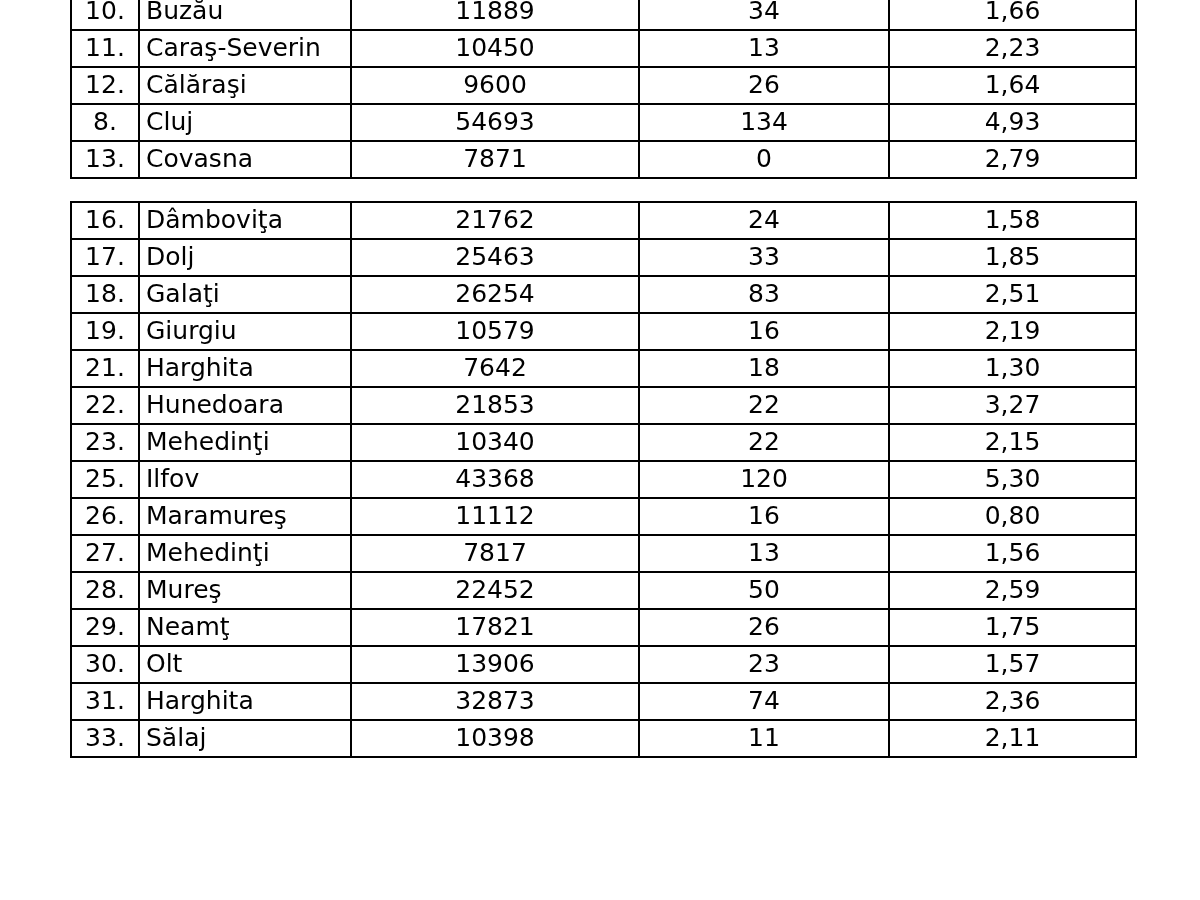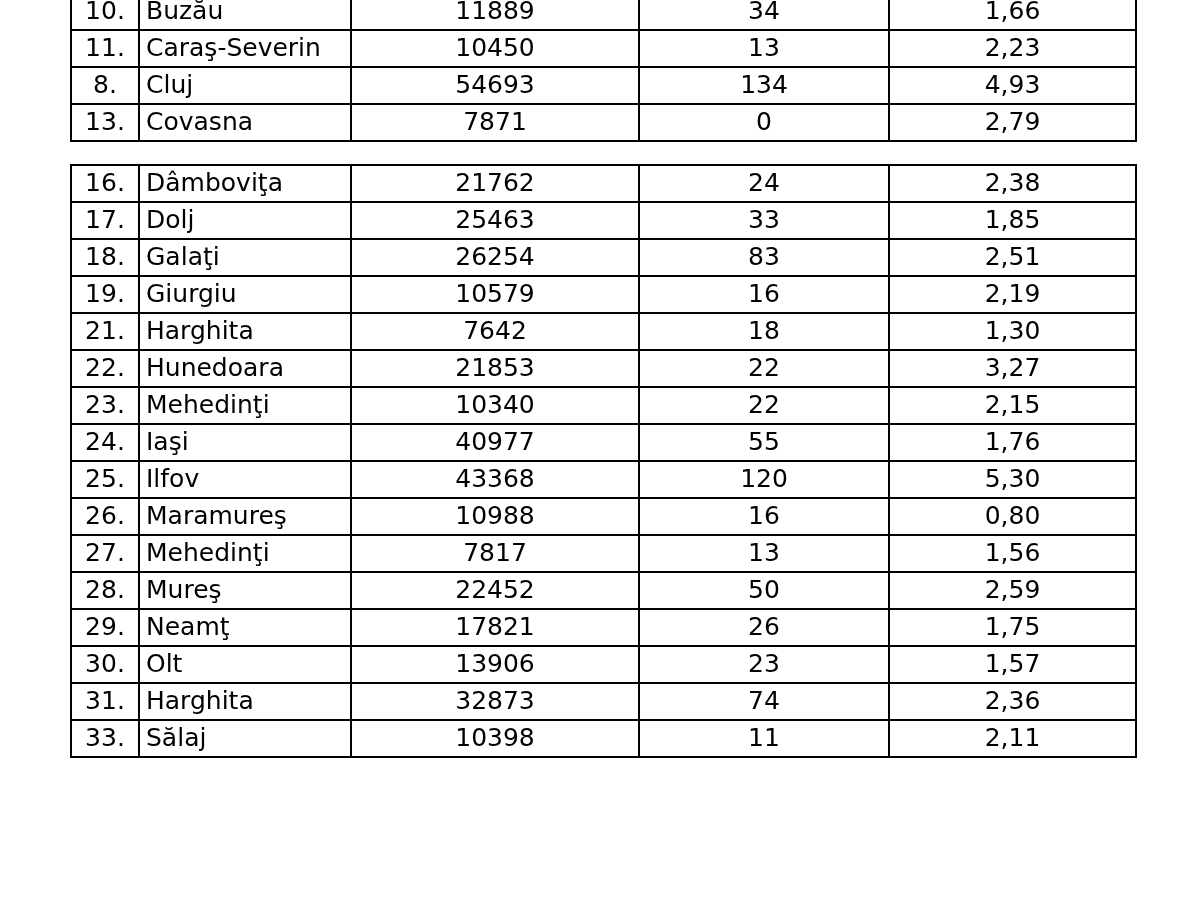--- a/index.html
+++ b/index.html
@@ -77,20 +77,27 @@
         <td class="num">1,66</td>
       </tr>
       <tr>
         <td class="idx">11.</td>
         <td class="name">Caraş-Severin</td>
         <td class="num">10450</td>
         <td class="num">13</td>
         <td class="num">2,23</td>
       </tr>
       <tr>
+        <td class="idx">12.</td>
+        <td class="name">Călăraşi</td>
+        <td class="num">9600</td>
+        <td class="num">26</td>
+        <td class="num">1,64</td>
+      </tr>
+      <tr>
         <td class="idx">8.</td>
         <td class="name">Cluj</td>
         <td class="num">54693</td>
         <td class="num">134</td>
         <td class="num">4,93</td>
       </tr>
       <tr>
         <td class="idx">13.</td>
         <td class="name">Covasna</td>
         <td class="num">7871</td>
@@ -109,21 +116,21 @@
         <col class="c-v1">
         <col class="c-v2">
         <col class="c-v3">
     </colgroup>
     <tbody>
       <tr>
         <td class="idx">16.</td>
         <td class="name">Dâmboviţa</td>
         <td class="num">21762</td>
         <td class="num">24</td>
-        <td class="num">2,38</td>
+        <td class="num">1,58</td>
       </tr>
       <tr>
         <td class="idx">17.</td>
         <td class="name">Dolj</td>
         <td class="num">25463</td>
         <td class="num">33</td>
         <td class="num">1,85</td>
       </tr>
       <tr>
         <td class="idx">18.</td>
@@ -154,37 +161,30 @@
         <td class="num">3,27</td>
       </tr>
       <tr>
         <td class="idx">23.</td>
         <td class="name">Mehedinţi</td>
         <td class="num">10340</td>
         <td class="num">22</td>
         <td class="num">2,15</td>
       </tr>
       <tr>
-        <td class="idx">24.</td>
-        <td class="name">Iaşi</td>
-        <td class="num">40977</td>
-        <td class="num">55</td>
-        <td class="num">1,76</td>
-      </tr>
-      <tr>
         <td class="idx">25.</td>
         <td class="name">Ilfov</td>
         <td class="num">43368</td>
         <td class="num">120</td>
         <td class="num">5,30</td>
       </tr>
       <tr>
         <td class="idx">26.</td>
         <td class="name">Maramureş</td>
-        <td class="num">10988</td>
+        <td class="num">11112</td>
         <td class="num">16</td>
         <td class="num">0,80</td>
       </tr>
       <tr>
         <td class="idx">27.</td>
         <td class="name">Mehedinţi</td>
         <td class="num">7817</td>
         <td class="num">13</td>
         <td class="num">1,56</td>
       </tr>

